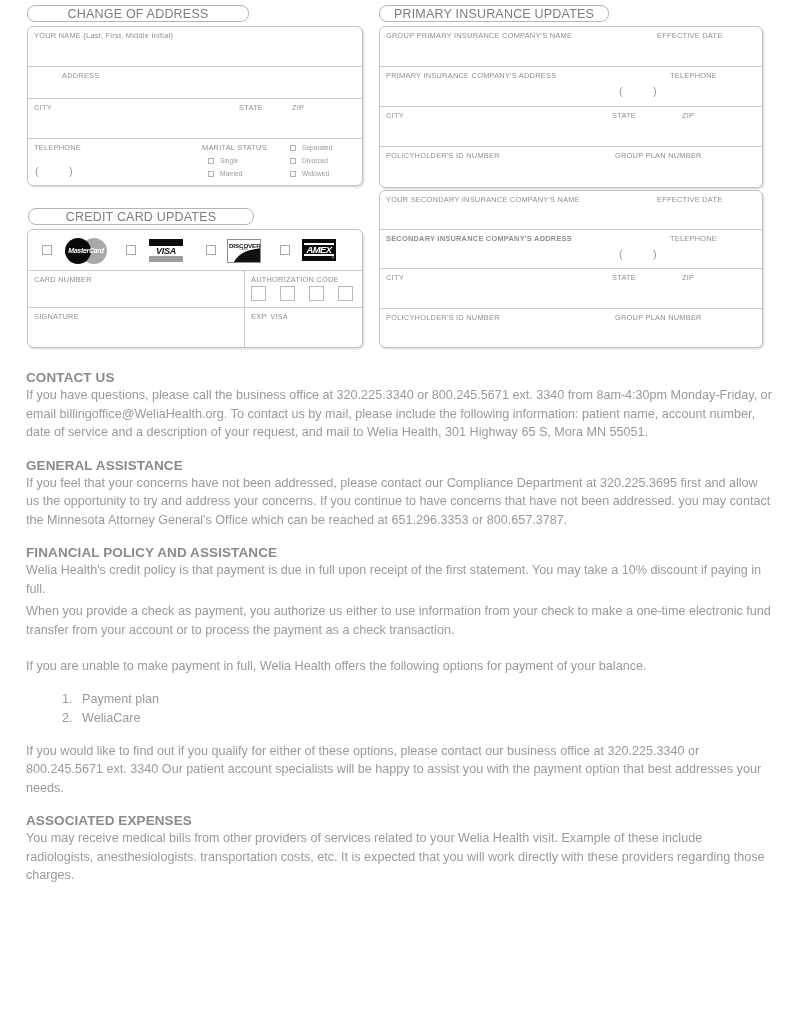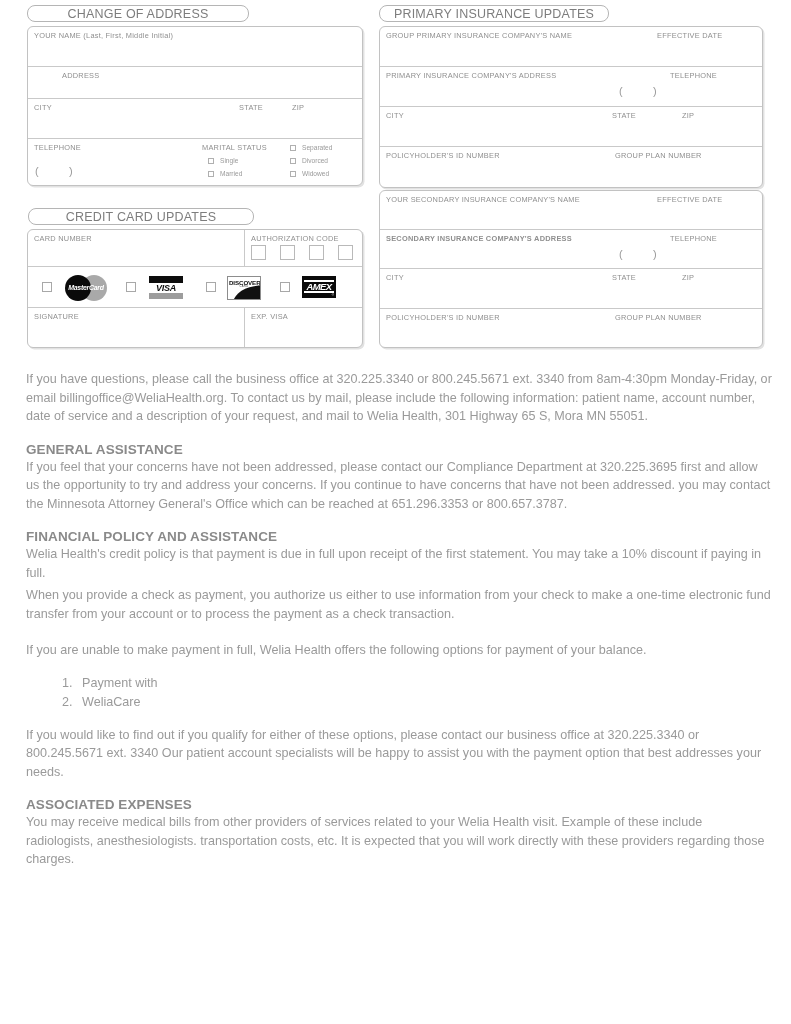--- a/index.html
+++ b/index.html
@@ -270,61 +270,61 @@
       <span class="ms-label" style="left:274px; top:31px;">Widowed</span>
     </div>
   </div>
 
   <div class="pill" style="left:28px; top:208px; width:226px;">
     <span>CREDIT CARD UPDATES</span>
   </div>
 
   <div class="formbox" style="left:27px; top:229px; width:336px; height:119px;">
 
+    <div class="row" style="height:41px;">
+      <span class="cbox big" style="left:14px; top:15px;"></span>
+      <span class="logo mc-wrap" style="left:37px; top:8px;">
+        <span class="mc-c mc-right"></span>
+        <span class="mc-c mc-left"></span>
+        <span class="mc-text">MasterCard</span>
+      </span>
+
+      <span class="cbox big" style="left:98px; top:15px;"></span>
+      <span class="logo visa-wrap" style="left:121px; top:9px;">
+        <span class="visa-bar-top"></span>
+        <span class="visa-text">VISA</span>
+        <span class="visa-bar-bot"></span>
+      </span>
+
+      <span class="cbox big" style="left:178px; top:15px;"></span>
+      <span class="logo disc-wrap" style="left:199px; top:9px;">
+        <span class="disc-swoosh"></span>
+        <span class="disc-text">DISCOVER</span>
+        <span class="disc-sub">CARD</span>
+      </span>
+
+      <span class="cbox big" style="left:252px; top:15px;"></span>
+      <span class="logo amex-wrap" style="left:274px; top:9px;">
+        <span class="amex-bar t"></span>
+        <span class="amex-text">AMEX</span>
+        <span class="amex-bar b"></span>
+        <span class="amex-r">®</span>
+      </span>
+    </div>
+
     <div class="row" style="height:37px;">
       <span class="vdiv" style="left:216px;"></span>
       <span class="lbl" style="left:6px;">CARD NUMBER</span>
       <span class="lbl" style="left:223px;">AUTHORIZATION CODE</span>
       <span class="authbox" style="left:223px; top:15px;"></span>
       <span class="authbox" style="left:252px; top:15px;"></span>
       <span class="authbox" style="left:281px; top:15px;"></span>
       <span class="authbox" style="left:310px; top:15px;"></span>
     </div>
 
-    <div class="row" style="height:41px;">
-      <span class="cbox big" style="left:14px; top:15px;"></span>
-      <span class="logo mc-wrap" style="left:37px; top:8px;">
-        <span class="mc-c mc-right"></span>
-        <span class="mc-c mc-left"></span>
-        <span class="mc-text">MasterCard</span>
-      </span>
-
-      <span class="cbox big" style="left:98px; top:15px;"></span>
-      <span class="logo visa-wrap" style="left:121px; top:9px;">
-        <span class="visa-bar-top"></span>
-        <span class="visa-text">VISA</span>
-        <span class="visa-bar-bot"></span>
-      </span>
-
-      <span class="cbox big" style="left:178px; top:15px;"></span>
-      <span class="logo disc-wrap" style="left:199px; top:9px;">
-        <span class="disc-swoosh"></span>
-        <span class="disc-text">DISCOVER</span>
-        <span class="disc-sub">CARD</span>
-      </span>
-
-      <span class="cbox big" style="left:252px; top:15px;"></span>
-      <span class="logo amex-wrap" style="left:274px; top:9px;">
-        <span class="amex-bar t"></span>
-        <span class="amex-text">AMEX</span>
-        <span class="amex-bar b"></span>
-        <span class="amex-r">®</span>
-      </span>
-    </div>
-
     <div class="row last" style="height:39px;">
       <span class="vdiv" style="left:216px;"></span>
       <span class="lbl" style="left:6px;">SIGNATURE</span>
       <span class="lbl" style="left:223px;">EXP. VISA</span>
     </div>
   </div>
 
   <div class="pill" style="left:379px; top:5px; width:230px;">
     <span>PRIMARY INSURANCE UPDATES</span>
   </div>
@@ -377,35 +377,36 @@
 
     <div class="row last" style="height:38px;">
       <span class="lbl" style="left:6px;">POLICYHOLDER'S ID NUMBER</span>
       <span class="lbl" style="left:235px;">GROUP PLAN NUMBER</span>
     </div>
   </div>
 
   <div class="content" style="top:370px;">
 
     <div class="blk">
+      <h2 class="sec-head">CONTACT US</h2>
       <p class="body" style="margin-bottom:0;">If you have questions, please call the business office at 320.225.3340 or 800.245.5671 ext. 3340 from 8am-4:30pm Monday-Friday, or email billingoffice@WeliaHealth.org. To contact us by mail, please include the following information: patient name, account number, date of service and a description of your request, and mail to Welia Health, 301 Highway 65 S, Mora MN 55051.</p>
     </div>
 
     <div class="blk" style="margin-top:16px;">
       <h2 class="sec-head">GENERAL ASSISTANCE</h2>
       <p class="body" style="margin-bottom:0;">If you feel that your concerns have not been addressed, please contact our Compliance Department at 320.225.3695 first and allow us the opportunity to try and address your concerns. If you continue to have concerns that have not been addressed. you may contact the Minnesota Attorney General's Office which can be reached at 651.296.3353 or 800.657.3787.</p>
     </div>
 
     <div class="blk" style="margin-top:16px;">
       <h2 class="sec-head">FINANCIAL POLICY AND ASSISTANCE</h2>
       <p class="body" style="margin-bottom:4px;">Welia Health's credit policy is that payment is due in full upon receipt of the first statement. You may take a 10% discount if paying in full.</p>
       <p class="body" style="margin-bottom:18px;">When you provide a check as payment, you authorize us either to use information from your check to make a one-time electronic fund transfer from your account or to process the payment as a check transaction.</p>
       <p class="body" style="margin-bottom:0;">If you are unable to make payment in full, Welia Health offers the following options for payment of your balance.</p>
       <ol class="opts">
-        <li>Payment with</li>
+        <li>Payment plan</li>
         <li>WeliaCare</li>
       </ol>
       <p class="body" style="margin-bottom:0;">If you would like to find out if you qualify for either of these options, please contact our business office at 320.225.3340 or 800.245.5671 ext. 3340 Our patient account specialists will be happy to assist you with the payment option that best addresses your needs.</p>
     </div>
 
     <div class="blk" style="margin-top:16px;">
       <h2 class="sec-head">ASSOCIATED EXPENSES</h2>
       <p class="body" style="margin-bottom:0;">You may receive medical bills from other providers of services related to your Welia Health visit. Example of these include radiologists, anesthesiologists. transportation costs, etc. It is expected that you will work directly with these providers regarding those charges.</p>
     </div>
 

